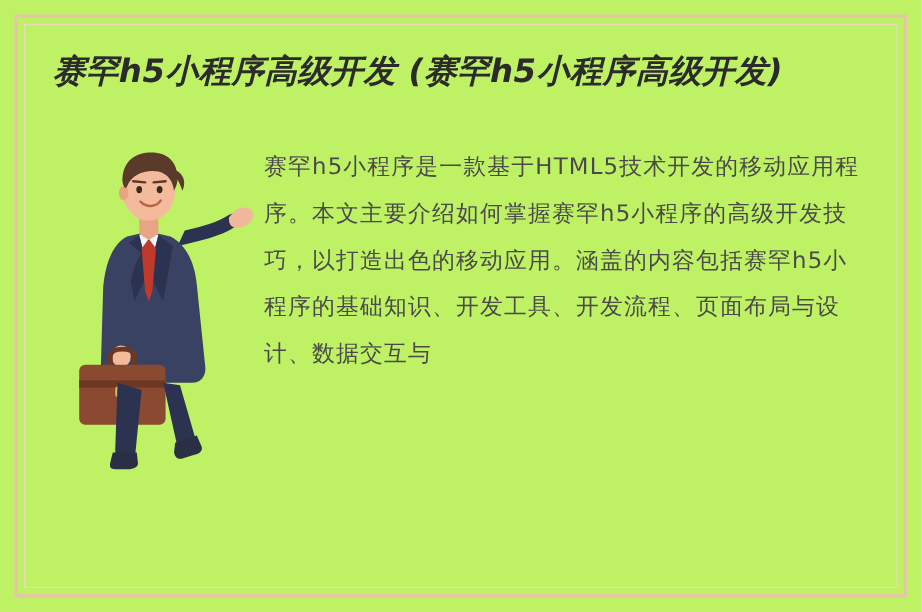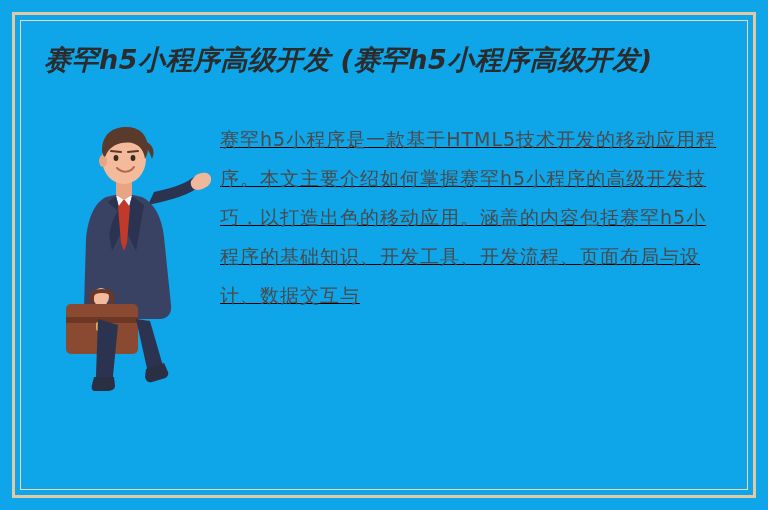--- a/index.html
+++ b/index.html
@@ -10,21 +10,21 @@
     width: 768px;
     height: 510px;
     background: #f2f2f2;
     font-family: "Liberation Sans", sans-serif;
     overflow: hidden;
   }
   .page {
     position: relative;
     width: 768px;
     height: 510px;
-    background: #0ea5e9;
+    background: #bef264;
     box-sizing: border-box;
   }
   
   .frame-outer {
     position: absolute;
     left: 12px;
     top: 12px;
     right: 12px;
     bottom: 12px;
     border: 3px solid #e3c9a3;
@@ -54,21 +54,20 @@
     line-height: 1.45;
     letter-spacing: 0.5px;
     width: 640px;
     margin: 0 0 22px 0;
     font-style: italic;
   }
   .body-area {
     position: relative;
     display: flex;
     align-items: flex-start;
-    text-decoration: underline;
   }
   .illustration {
     width: 170px;
     flex: 0 0 170px;
     height: 300px;
     position: relative;
   }
   .article {
     flex: 1 1 auto;
     font-size: 19px;

